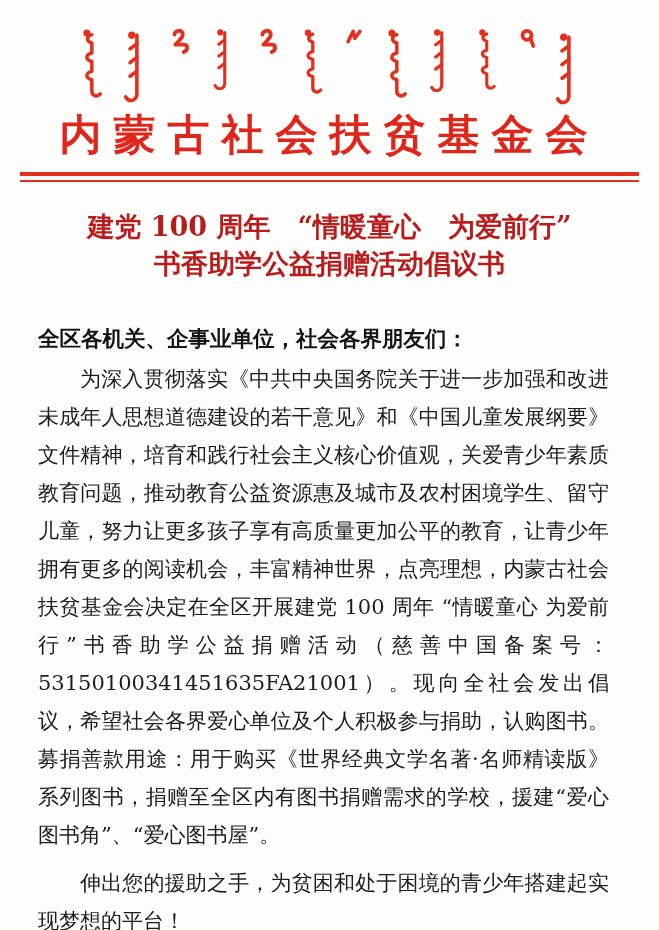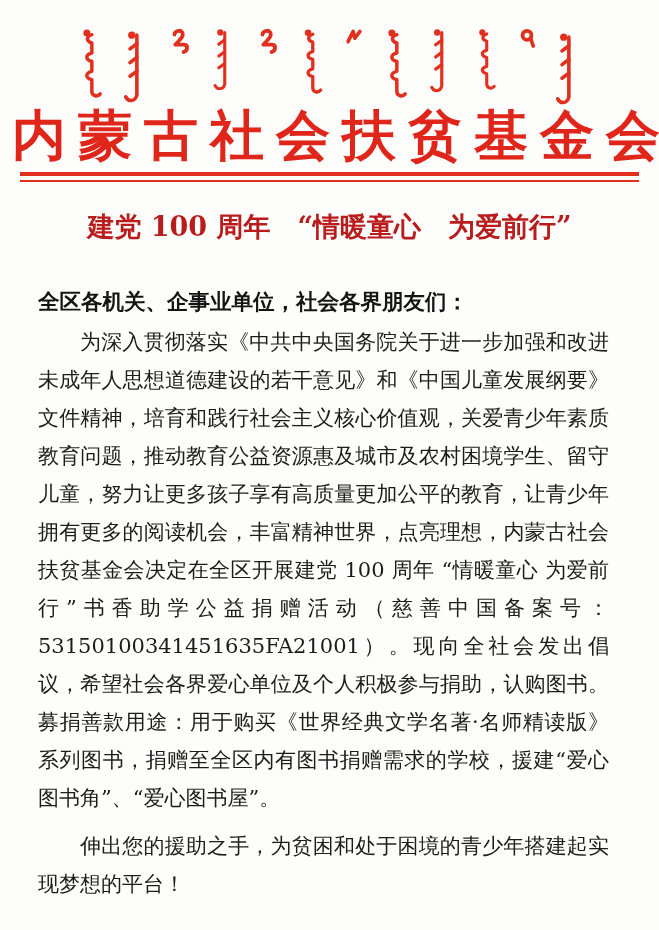--- a/index.html
+++ b/index.html
@@ -22,25 +22,24 @@
     margin-top:28px;
     height:82px;
   }
   .mongol-banner svg{display:block;}
   .mg-stroke{stroke:#e2301e;stroke-width:4.2;fill:none;stroke-linecap:round;stroke-linejoin:round;}
   .mg-fill{fill:#e2301e;}
   .org-name{
     margin:0;
     text-align:center;
     color:#e0251a;
-    font-size:54px;
+    font-size:42px;
     line-height:50px;
     font-weight:bold;
     letter-spacing:12px;
-    padding-left:12px; 
     white-space:nowrap;
   }
   .rule{margin:12px 20px 0 20px;}
   .rule-thick{height:4px;background:#e2301e;}
   .rule-thin{height:2px;background:#e2301e;margin-top:4px;}
   
   .doc-title{
     margin:26px 30px 0 30px;
     text-align:center;
     font-size:27px;
@@ -143,20 +142,21 @@
 
     <div class="rule">
       <div class="rule-thick"></div>
       <div class="rule-thin"></div>
     </div>
   </header>
 
   <main>
     <h2 class="doc-title">
       <span>建党 100 周年　“情暖童心　为爱前行”</span><br>
+      <span>书香助学公益捐赠活动倡议书</span>
     </h2>
 
     <div class="doc-body">
       <p class="salutation">全区各机关、企事业单位，社会各界朋友们：</p>
 
       <p class="para">为深入贯彻落实《中共中央国务院关于进一步加强和改进未成年人思想道德建设的若干意见》和《中国儿童发展纲要》文件精神，培育和践行社会主义核心价值观，关爱青少年素质教育问题，推动教育公益资源惠及城市及农村困境学生、留守儿童，努力让更多孩子享有高质量更加公平的教育，让青少年拥有更多的阅读机会，丰富精神世界，点亮理想，内蒙古社会扶贫基金会决定在全区开展建党 100 周年 “情暖童心 为爱前行”书香助学公益捐赠活动（慈善中国备案号：53150100341451635FA21001）。现向全社会发出倡议，希望社会各界爱心单位及个人积极参与捐助，认购图书。募捐善款用途：用于购买《世界经典文学名著·名师精读版》系列图书，捐赠至全区内有图书捐赠需求的学校，援建“爱心图书角”、“爱心图书屋”。</p>
 
       <p class="para">伸出您的援助之手，为贫困和处于困境的青少年搭建起实现梦想的平台！</p>
 
     </div>

